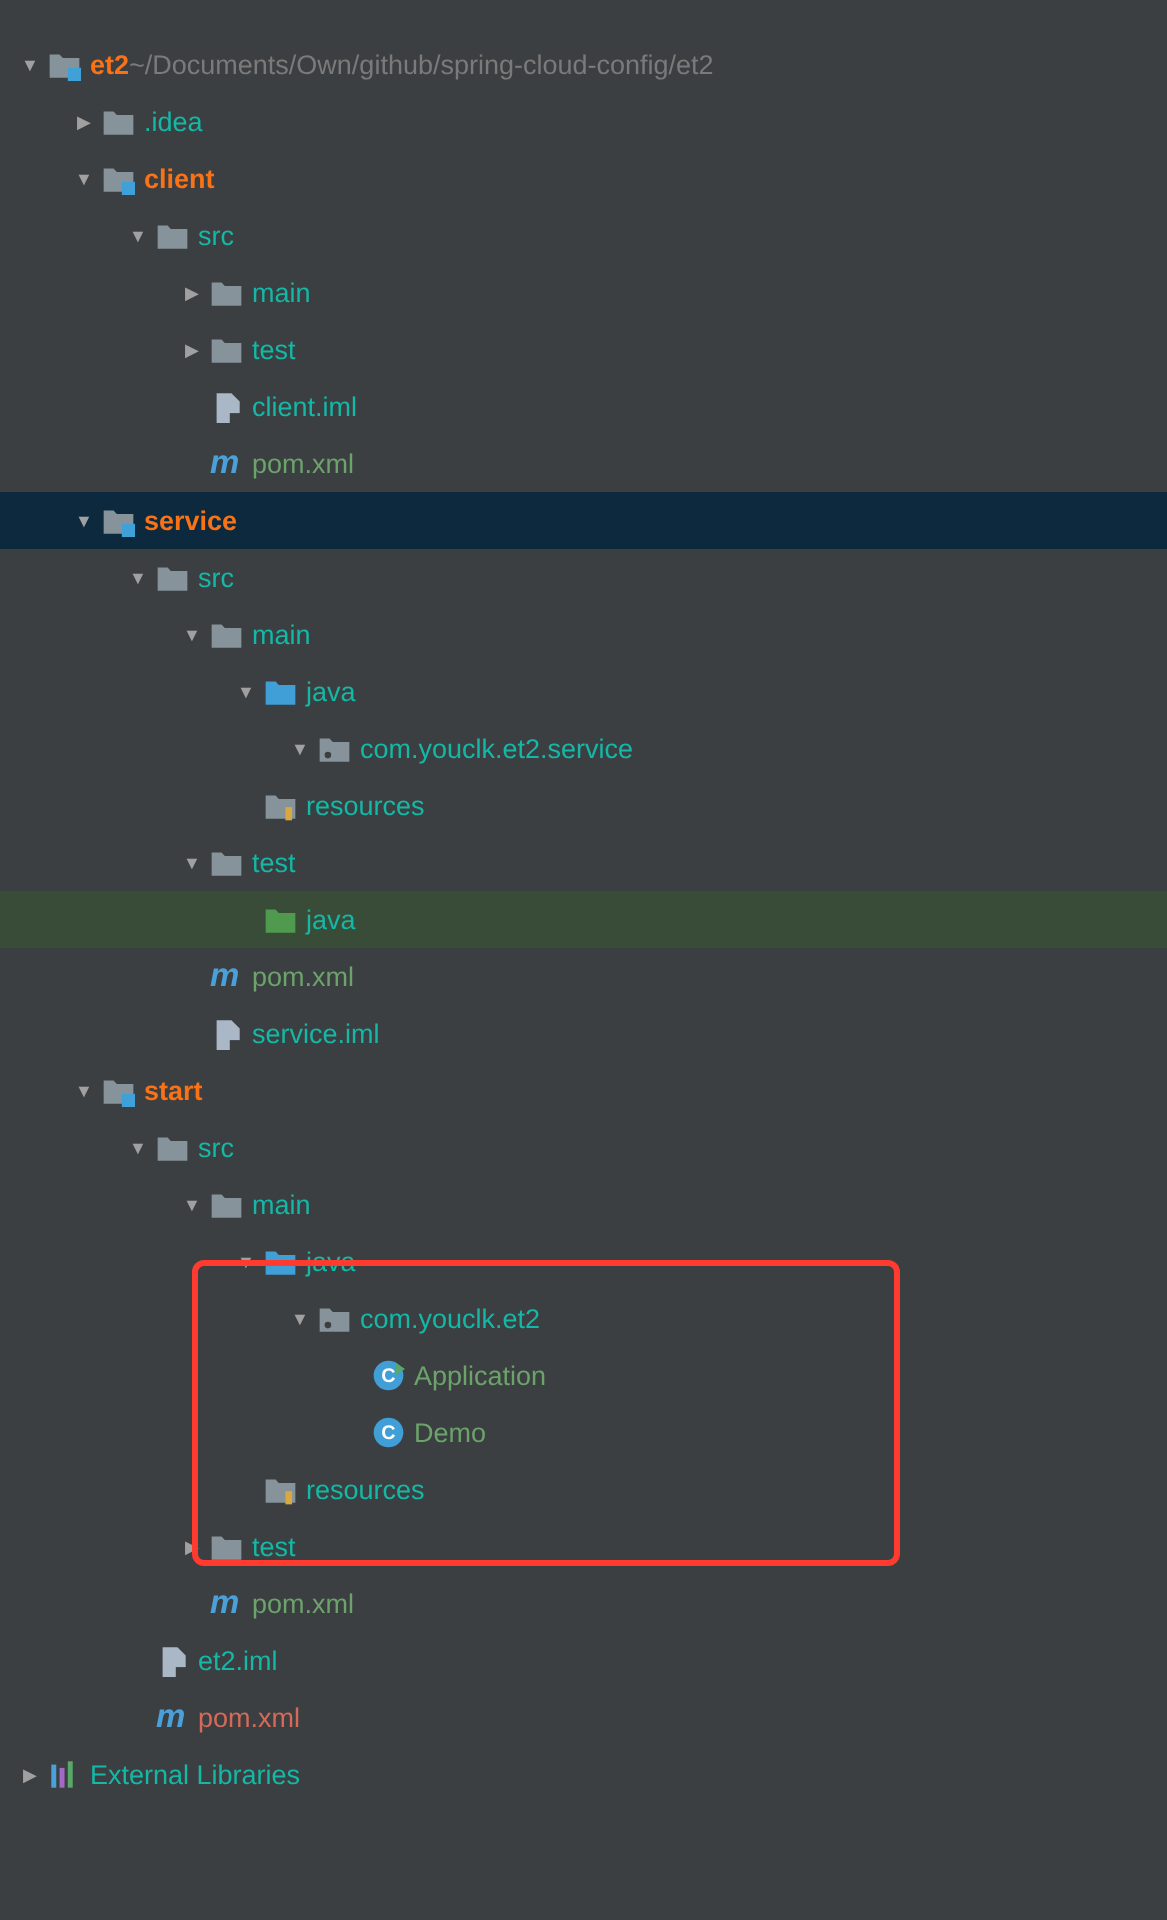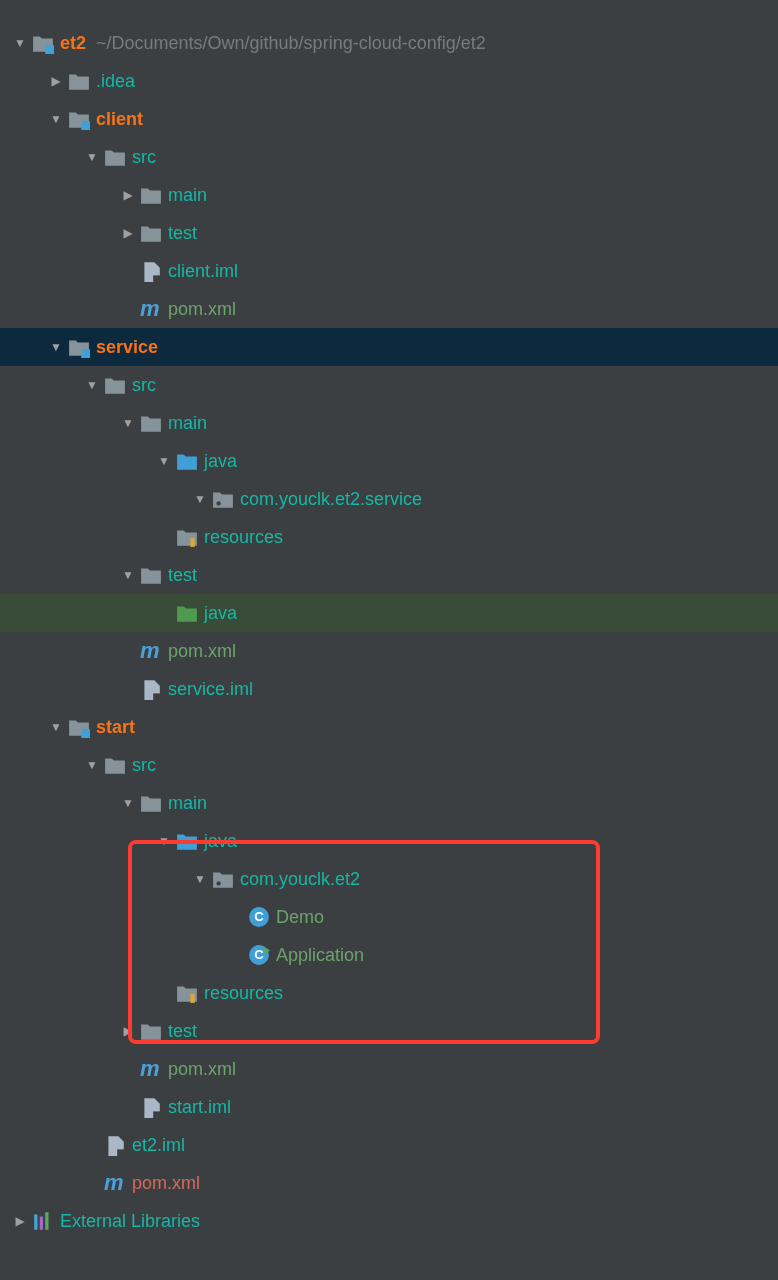--- a/index.html
+++ b/index.html
@@ -31,21 +31,21 @@
   .arrow.blank { visibility: hidden; }
   .icon {
     width: 22px; height: 22px;
     display: inline-flex; align-items: center; justify-content: center;
     margin-right: 6px;
   }
   .label { color: #14b8a6; }
   .label.bold { font-weight: 700; color: #f97316; }
   .label.green { color: #6ba36b; }
   .label.red { color: #d56a5a; }
-  .path { color: #7a7a7a; margin-left: 10px; }
+  .path { color: #7a7a7a; }
   .indent { display: inline-block; }
   .highlight-box {
     position: absolute;
     border: 4px solid #ff3b30;
     border-radius: 8px;
     left: 128px;
     top: 840px;
     width: 472px;
     height: 204px;
     pointer-events: none;
@@ -350,36 +350,36 @@
           <use href="#i-pkg"></use>
         </svg>
       </span>
     <span class="label">com.youclk.et2</span>
   </div>
   <div class="row">
     <span class="indent" style="width:228px"></span>
     <span class="arrow blank">▶</span>
     <span class="icon">
         <svg width="22" height="22" viewBox="0 0 20 20">
+          <use href="#i-run"></use>
+        </svg>
+      </span>
+    <span class="label green">Application</span>
+  </div>
+  <div class="row">
+    <span class="indent" style="width:228px"></span>
+    <span class="arrow blank">▶</span>
+    <span class="icon">
+        <svg width="22" height="22" viewBox="0 0 20 20">
           <use href="#i-class"></use>
         </svg>
       </span>
     <span class="label green">Demo</span>
   </div>
   <div class="row">
-    <span class="indent" style="width:228px"></span>
-    <span class="arrow blank">▶</span>
-    <span class="icon">
-        <svg width="22" height="22" viewBox="0 0 20 20">
-          <use href="#i-run"></use>
-        </svg>
-      </span>
-    <span class="label green">Application</span>
-  </div>
-  <div class="row">
     <span class="indent" style="width:156px"></span>
     <span class="arrow blank">▶</span>
     <span class="icon">
         <svg width="22" height="22" viewBox="0 0 20 20">
           <use href="#i-resources"></use>
         </svg>
       </span>
     <span class="label">resources</span>
   </div>
   <div class="row">
@@ -394,30 +394,20 @@
   </div>
   <div class="row">
     <span class="indent" style="width:120px"></span>
     <span class="arrow blank">▶</span>
     <span class="icon">
         <svg width="22" height="22" viewBox="0 0 20 20">
           <use href="#i-maven"></use>
         </svg>
       </span>
     <span class="label green">pom.xml</span>
-  </div>
-  <div class="row">
-    <span class="indent" style="width:120px"></span>
-    <span class="arrow blank">▶</span>
-    <span class="icon">
-        <svg width="22" height="22" viewBox="0 0 20 20">
-          <use href="#i-file"></use>
-        </svg>
-      </span>
-    <span class="label">start.iml</span>
   </div>
 
   <div class="row">
     <span class="indent" style="width:84px"></span>
     <span class="arrow blank">▶</span>
     <span class="icon">
         <svg width="22" height="22" viewBox="0 0 20 20">
           <use href="#i-file"></use>
         </svg>
       </span>

